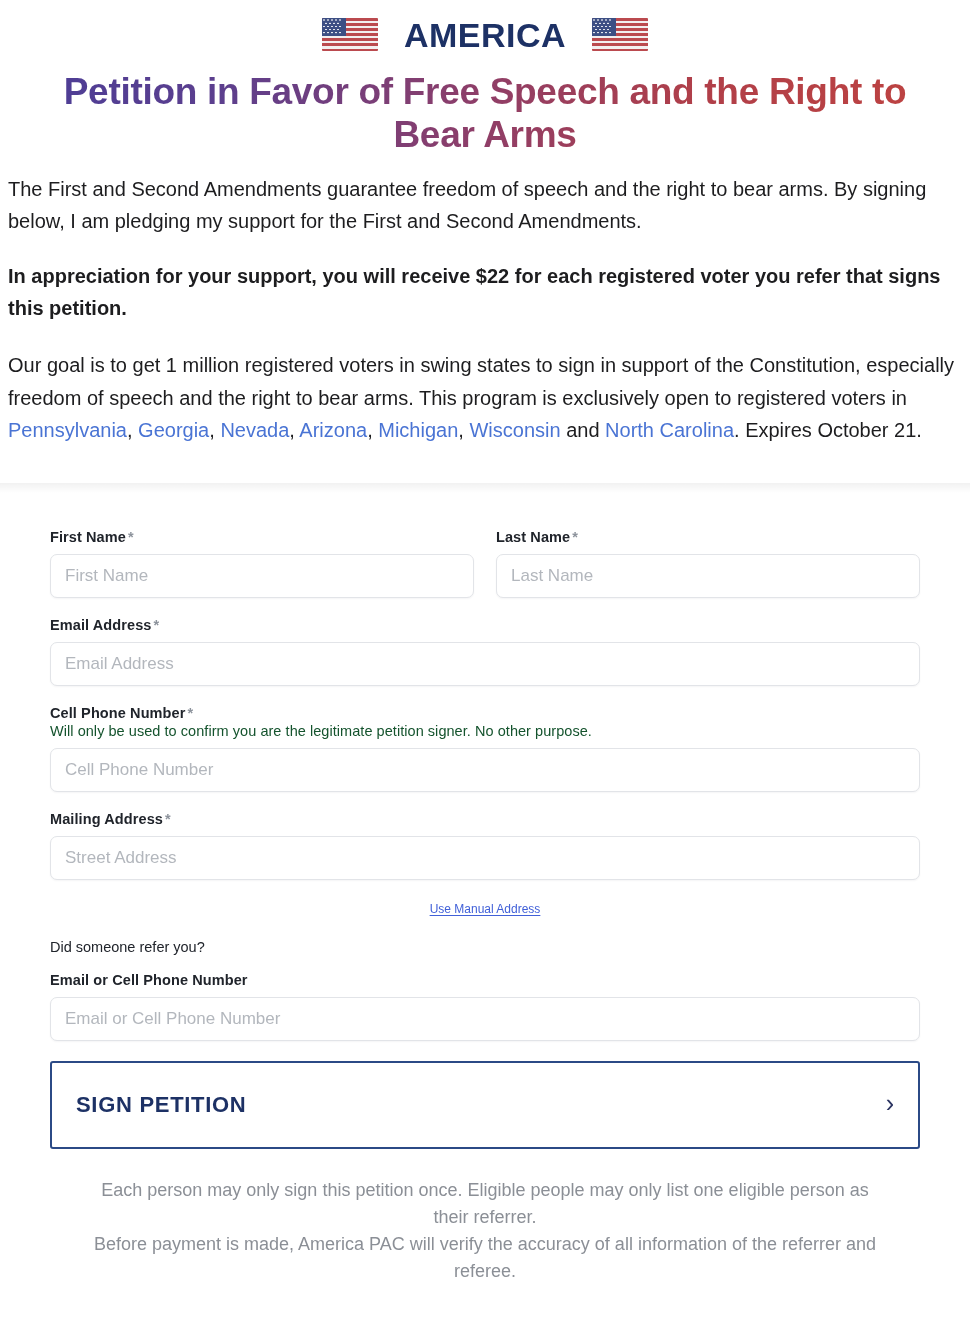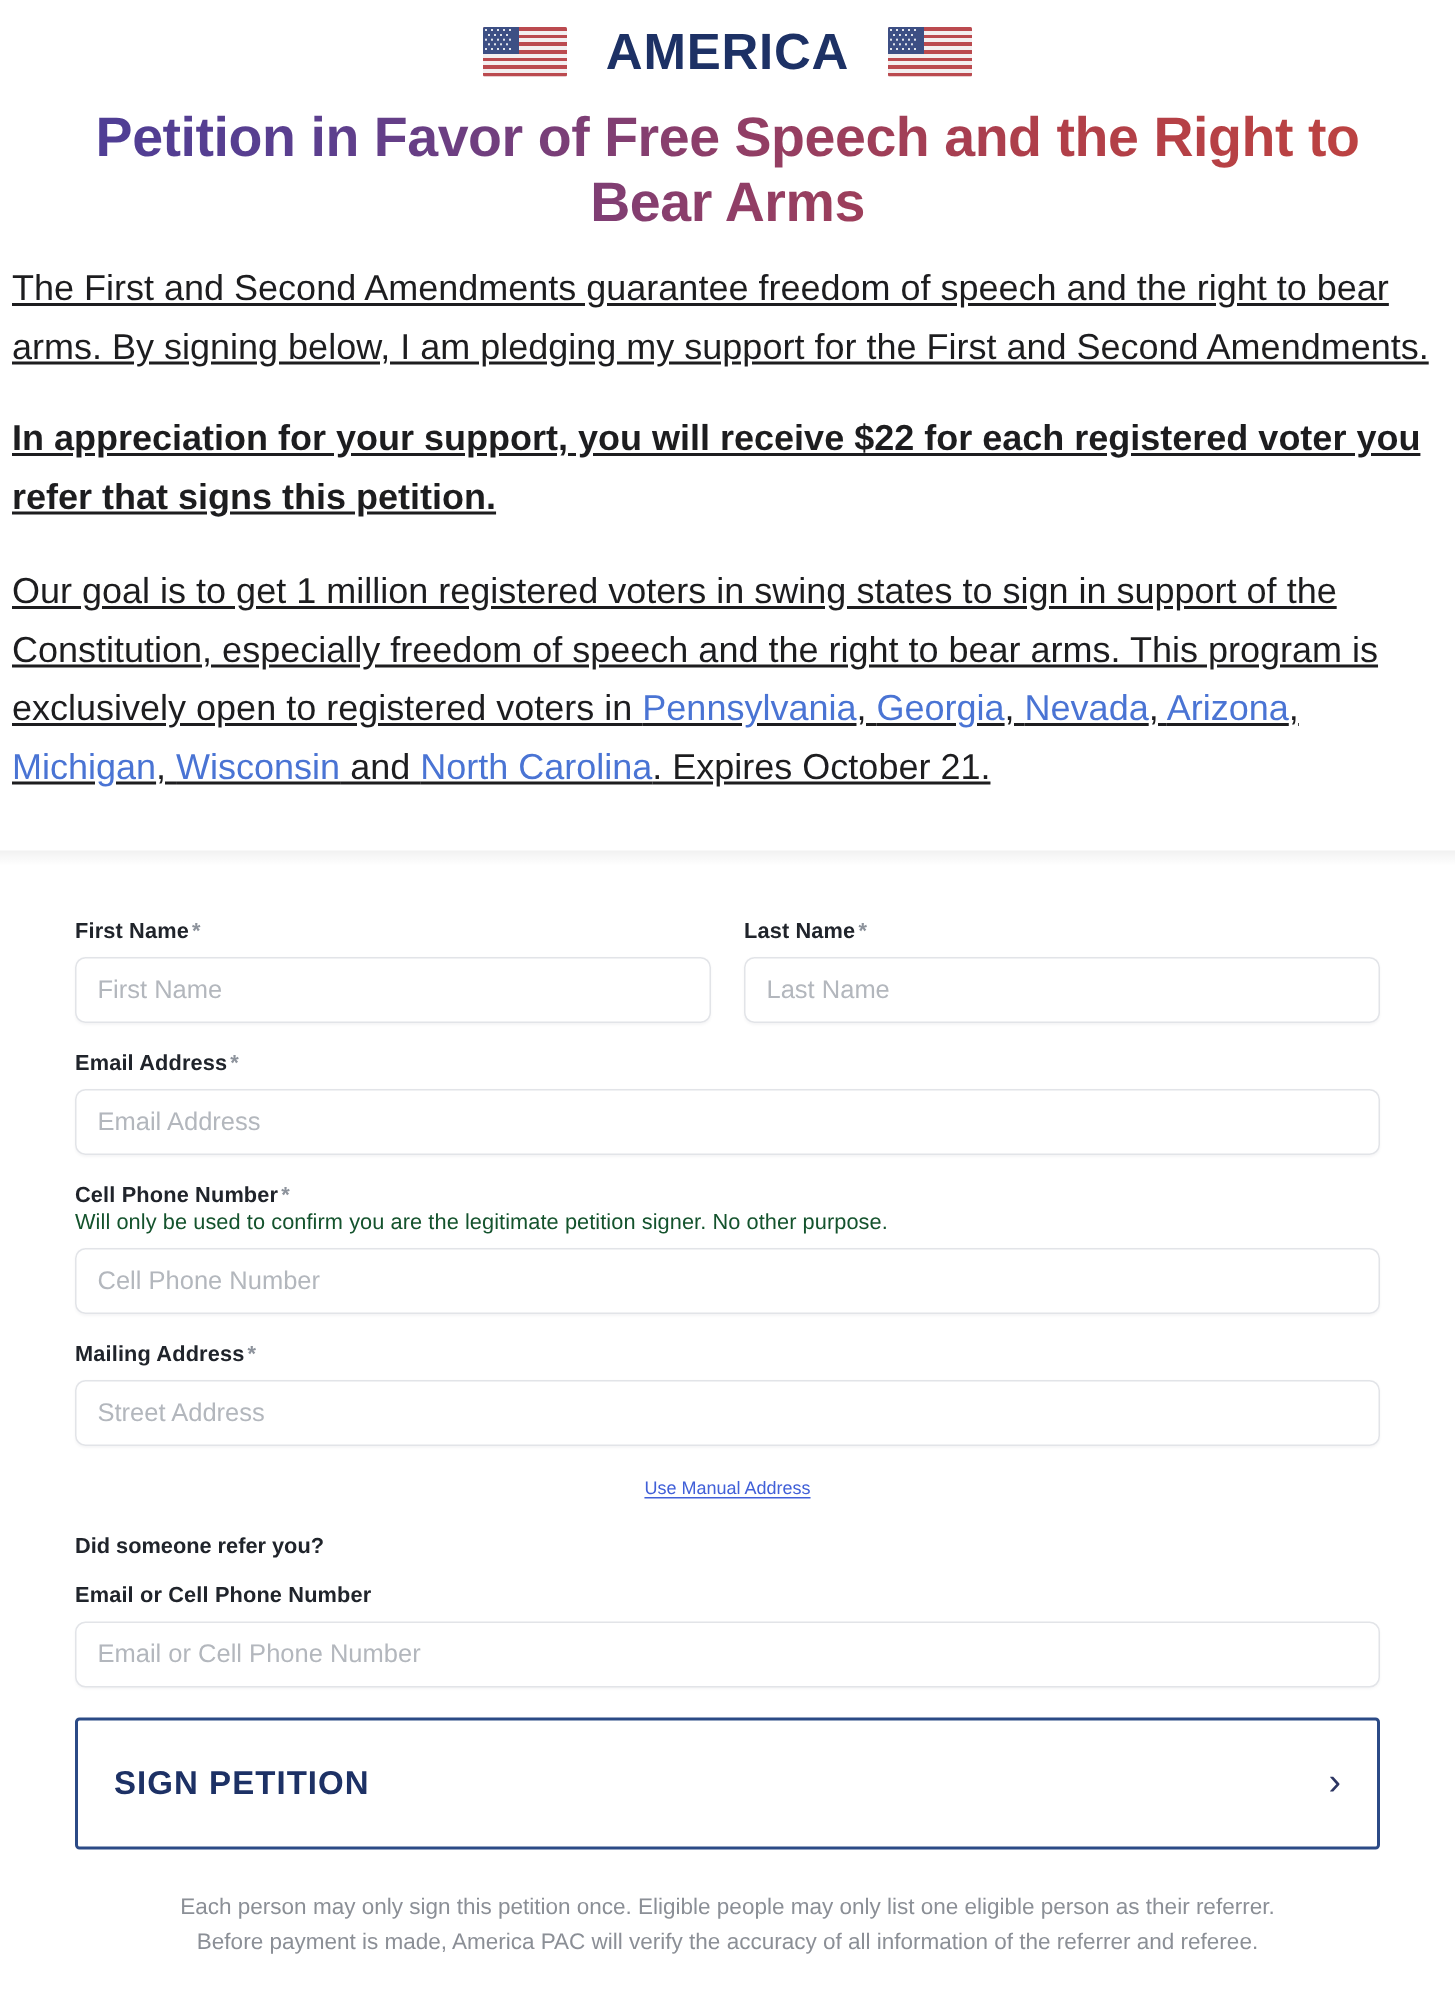--- a/index.html
+++ b/index.html
@@ -109,24 +109,23 @@
     letter-spacing: -0.3px;
     background-image: linear-gradient(90deg, #4a3d97 0%, #5c3f8e 22%, #8c3e6a 48%, #b03f49 72%, #bf4340 100%);
     -webkit-background-clip: text;
     background-clip: text;
     color: transparent;
     -webkit-text-fill-color: transparent;
     padding: 0 14px;
   }
   p.body {
     margin: 0 0 22px;
-    font-size: 24px;
+    font-size: 20px;
     line-height: 1.63;
     color: #1d1d1f;
-    text-decoration: underline;
   }
   p.body.bold { font-weight: 700; margin-bottom: 24px; }
   p.body.last { margin-bottom: 20px; }
   .state-link {
     color: #4a74d4;
     text-decoration: none;
   }
 
   
   .form-wrap {
@@ -182,21 +181,21 @@
   }
   a.manual-link {
     font-size: 12px;
     color: #4160d8;
     text-decoration: underline;
     text-underline-offset: 2px;
   }
 
   .refer-head {
     font-size: 14.5px;
-    font-weight: 700;
+    font-weight: 400;
     color: #20242b;
     margin: 0 0 17px;
   }
 
   
   .submit-btn {
     width: 100%;
     height: 88px;
     margin-top: 20px;
     display: flex;
@@ -221,21 +220,21 @@
     line-height: 1;
     font-weight: 400;
     display: inline-block;
     transform: translateY(-1px);
   }
 
   
   .footer {
     padding: 28px 38px 0;
     text-align: center;
-    font-size: 15px;
+    font-size: 18px;
     line-height: 1.5;
     color: #8b8f96;
   }
   .footer p { margin: 0; }
 </style>
 </head>
 <body>
 
 <div class="logo-bar">
   <span class="flag">

